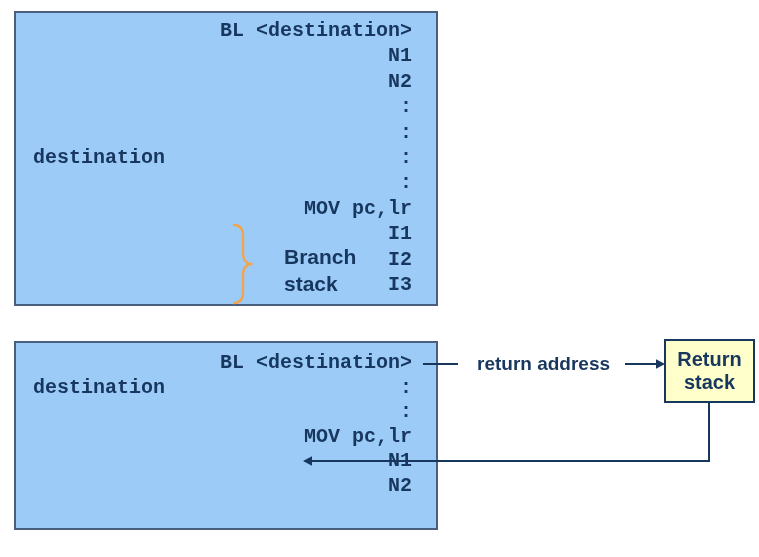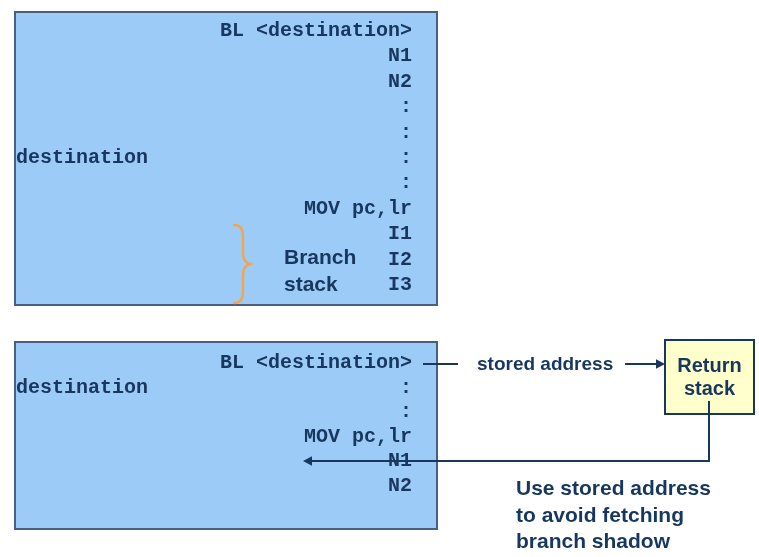--- a/index.html
+++ b/index.html
@@ -30,21 +30,21 @@
     font-family: "Liberation Mono", "DejaVu Sans Mono", monospace;
     font-weight: bold;
     font-size: 20px;
     color: var(--text_navy);
     text-align: right;
   }
   .code-box.top .code { top: 5px; line-height: 25.4px; }
   .code-box.bottom .code { top: 8px; line-height: 24.6px; }
   .dest-label {
     position: absolute;
-    left: 0;
+    left: 17px;
     font-family: "Liberation Mono", "DejaVu Sans Mono", monospace;
     font-weight: bold;
     font-size: 20px;
     color: var(--text_navy);
     line-height: 25.4px;
     white-space: pre;
   }
   .code-box.top .dest-label { top: 132px; }
   .code-box.bottom .dest-label { top: 33px; line-height: 24.6px; }
   .brace-svg {
@@ -62,21 +62,21 @@
     font-size: 21px;
     line-height: 27px;
     color: var(--text_navy);
     white-space: pre;
   }
   .return-stack {
     position: absolute;
     left: 664px;
     top: 339px;
     width: 91px;
-    height: 76px;
+    height: 64px;
     box-sizing: border-box;
     background: var(--stack_fill);
     border: 2px solid var(--text_navy);
     display: flex;
     flex-direction: column;
     align-items: center;
     justify-content: center;
     font-weight: bold;
     font-size: 20px;
     line-height: 23px;
@@ -145,25 +145,22 @@
 :
 :
 MOV pc,lr
 N1
 N2</div>
   </div>
 
   <div class="return-stack">Return
 stack</div>
 
-  <div class="return-address">stored address</div>
+  <div class="return-address">return address</div>
 
-  <div class="note">Use stored address
-to avoid fetching
-branch shadow</div>
 
   <svg class="arrow-overlay" viewBox="0 0 759 557">
     <g style="stroke: var(--text_navy); fill: none;" stroke-width="2">
 
       <path d="M423,364 H458"></path>
 
       <path d="M625,364 H656"></path>
 
       <path d="M709,401 V461 H312"></path>
     </g>

